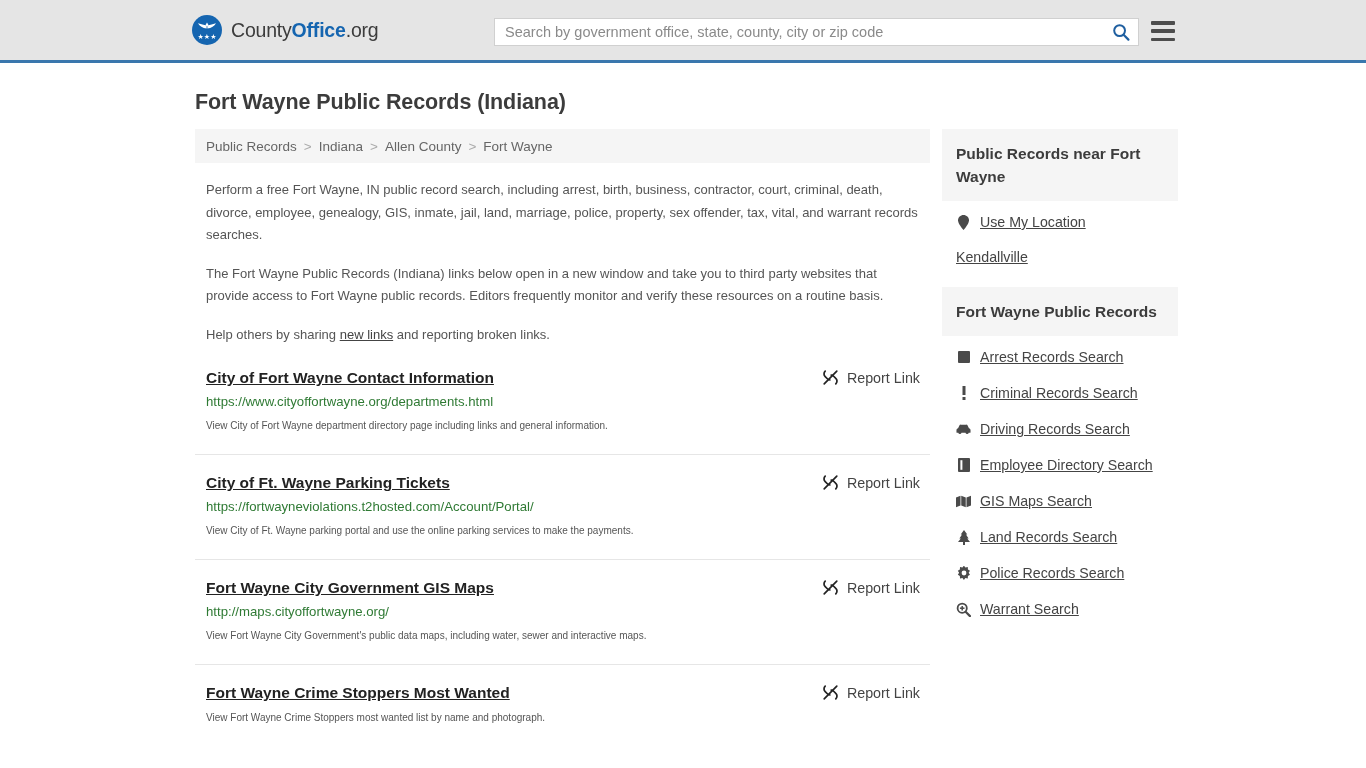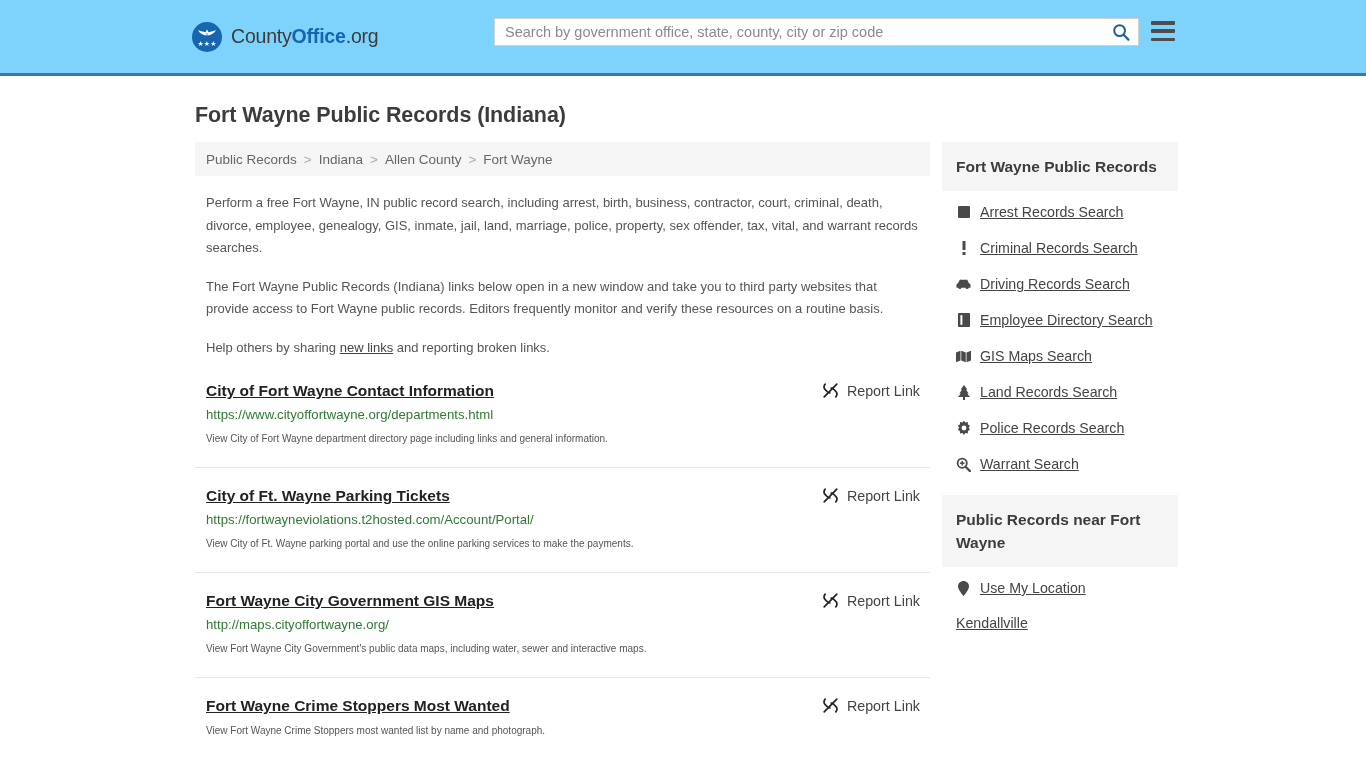--- a/index.html
+++ b/index.html
@@ -6,22 +6,22 @@
   html, body {
     width: 1366px;
     height: 768px;
     overflow: hidden;
     background: #ffffff;
     font-family: "Liberation Sans", sans-serif;
   }
 
   
   .site-header {
-    height: 76px;
-    background: #7dd3fc;
+    height: 63px;
+    background: #e5e5e5;
     border-bottom: 3px solid #3a77ad;
     display: flex;
     align-items: center;
     position: relative;
   }
   .brand {
     display: flex;
     align-items: center;
     margin-left: 192px;
     text-decoration: none;
@@ -373,108 +373,108 @@
                 </span>
               </div>
               <div class="result-desc">View Fort Wayne Crime Stoppers most wanted list by name and photograph.</div>
             </div>
           </div>
       </div>
 
       <div class="side-col">
 
         <div class="card">
-          <div class="card-head">Fort Wayne Public Records</div>
-          <div class="card-body">
-              <div class="side-link">
-                <span class="side-icon">
-                  <svg width="12" height="12" viewBox="0 0 12 12">
-                    <rect x="0" y="0" width="12" height="12" rx="1" fill="#4a4a4a"></rect>
-                  </svg>
-                </span>
-                <span class="lbl">Arrest Records Search</span>
-              </div>
-              <div class="side-link">
-                <span class="side-icon">
-                  <svg width="6" height="14" viewBox="0 0 6 14">
-                    <rect x="1.5" y="0" width="3" height="9" fill="#4a4a4a"></rect>
-                    <rect x="1.5" y="11" width="3" height="3" fill="#4a4a4a"></rect>
-                  </svg>
-                </span>
-                <span class="lbl">Criminal Records Search</span>
-              </div>
-              <div class="side-link">
-                <span class="side-icon">
-                  <svg width="16" height="11" viewBox="0 0 16 11">
-                    <path d="M2.2 4.2L3.6 1.2A1.6 1.6 0 0 1 5.1 0.3h5.8a1.6 1.6 0 0 1 1.5 0.9l1.4 3c1 0.2 1.7 1 1.7 2v2.1c0 .4-.3.7-.7.7h-1.2a1.8 1.8 0 0 1-3.5 0H5.9a1.8 1.8 0 0 1-3.5 0H1.2A.7.7 0 0 1 .5 8.3V6.2c0-1 .7-1.8 1.7-2z" fill="#4a4a4a"></path>
-                  </svg>
-                </span>
-                <span class="lbl">Driving Records Search</span>
-              </div>
-              <div class="side-link">
-                <span class="side-icon">
-                  <svg width="12" height="14" viewBox="0 0 12 14">
-                    <rect x="0" y="0" width="12" height="14" rx="1" fill="#4a4a4a"></rect>
-                    <rect x="2.4" y="2.2" width="2" height="9.6" fill="#ffffff"></rect>
-                  </svg>
-                </span>
-                <span class="lbl">Employee Directory Search</span>
-              </div>
-              <div class="side-link">
-                <span class="side-icon">
-                  <svg width="16" height="13" viewBox="0 0 16 13">
-                    <path d="M0 2.2 4.8 0.3v10.5L0 12.7z" fill="#4a4a4a"></path>
-                    <path d="M5.6 0.3 10.4 2.2v10.5L5.6 10.8z" fill="#4a4a4a"></path>
-                    <path d="M11.2 2.2 16 0.3v10.5l-4.8 1.9z" fill="#4a4a4a"></path>
-                  </svg>
-                </span>
-                <span class="lbl">GIS Maps Search</span>
-              </div>
-              <div class="side-link">
-                <span class="side-icon">
-                  <svg width="12" height="15" viewBox="0 0 12 15">
-                    <path d="M6 0 9.3 4.6H8L10.6 8.4H9.2L12 12H7v3H5v-3H0l2.8-3.6H1.4L4 4.6H2.7z" fill="#4a4a4a"></path>
-                  </svg>
-                </span>
-                <span class="lbl">Land Records Search</span>
-              </div>
-              <div class="side-link">
-                <span class="side-icon">
-                  <svg width="14" height="14" viewBox="0 0 14 14">
-                    <path d="M7 0 8.6 2.1 11.2 1.6 11.4 4.2 13.6 5.6 12.2 7.8 13.6 10 11.4 11.4 11.2 14 8.6 13.5 7 15.6 5.4 13.5 2.8 14 2.6 11.4 .4 10 1.8 7.8 .4 5.6 2.6 4.2 2.8 1.6 5.4 2.1z" fill="#4a4a4a" transform="scale(0.92) translate(0.5,-0.4)"></path>
-                    <circle cx="7" cy="7" r="2.4" fill="#ffffff"></circle>
-                  </svg>
-                </span>
-                <span class="lbl">Police Records Search</span>
-              </div>
-              <div class="side-link">
-                <span class="side-icon">
-                  <svg width="15" height="15" viewBox="0 0 15 15">
-                    <circle cx="6.2" cy="6.2" r="4.6" fill="none" stroke="#4a4a4a" stroke-width="1.8"></circle>
-                    <line x1="3.9" y1="6.2" x2="8.5" y2="6.2" stroke="#4a4a4a" stroke-width="1.5"></line>
-                    <line x1="6.2" y1="3.9" x2="6.2" y2="8.5" stroke="#4a4a4a" stroke-width="1.5"></line>
-                    <line x1="9.6" y1="9.8" x2="14" y2="14.1" stroke="#4a4a4a" stroke-width="2.2" stroke-linecap="round"></line>
-                  </svg>
-                </span>
-                <span class="lbl">Warrant Search</span>
-              </div>
-            </div>
-        </div>
-
-        <div class="card">
           <div class="card-head">Public Records near Fort Wayne</div>
           <div class="card-body">
             <div class="side-link">
               <span class="side-icon">
                 <svg width="11" height="15" viewBox="0 0 11 15">
                     <path d="M5.5 0C2.5 0 0 2.4 0 5.3c0 3.9 5.5 9.7 5.5 9.7S11 9.2 11 5.3C11 2.4 8.5 0 5.5 0z" fill="#4a4a4a"></path>
                   </svg>
               </span>
               <span class="lbl">Use My Location</span>
             </div>
             <a class="plain-link" href="#">Kendallville</a>
           </div>
         </div>
 
+        <div class="card">
+          <div class="card-head">Fort Wayne Public Records</div>
+          <div class="card-body">
+              <div class="side-link">
+                <span class="side-icon">
+                  <svg width="12" height="12" viewBox="0 0 12 12">
+                    <rect x="0" y="0" width="12" height="12" rx="1" fill="#4a4a4a"></rect>
+                  </svg>
+                </span>
+                <span class="lbl">Arrest Records Search</span>
+              </div>
+              <div class="side-link">
+                <span class="side-icon">
+                  <svg width="6" height="14" viewBox="0 0 6 14">
+                    <rect x="1.5" y="0" width="3" height="9" fill="#4a4a4a"></rect>
+                    <rect x="1.5" y="11" width="3" height="3" fill="#4a4a4a"></rect>
+                  </svg>
+                </span>
+                <span class="lbl">Criminal Records Search</span>
+              </div>
+              <div class="side-link">
+                <span class="side-icon">
+                  <svg width="16" height="11" viewBox="0 0 16 11">
+                    <path d="M2.2 4.2L3.6 1.2A1.6 1.6 0 0 1 5.1 0.3h5.8a1.6 1.6 0 0 1 1.5 0.9l1.4 3c1 0.2 1.7 1 1.7 2v2.1c0 .4-.3.7-.7.7h-1.2a1.8 1.8 0 0 1-3.5 0H5.9a1.8 1.8 0 0 1-3.5 0H1.2A.7.7 0 0 1 .5 8.3V6.2c0-1 .7-1.8 1.7-2z" fill="#4a4a4a"></path>
+                  </svg>
+                </span>
+                <span class="lbl">Driving Records Search</span>
+              </div>
+              <div class="side-link">
+                <span class="side-icon">
+                  <svg width="12" height="14" viewBox="0 0 12 14">
+                    <rect x="0" y="0" width="12" height="14" rx="1" fill="#4a4a4a"></rect>
+                    <rect x="2.4" y="2.2" width="2" height="9.6" fill="#ffffff"></rect>
+                  </svg>
+                </span>
+                <span class="lbl">Employee Directory Search</span>
+              </div>
+              <div class="side-link">
+                <span class="side-icon">
+                  <svg width="16" height="13" viewBox="0 0 16 13">
+                    <path d="M0 2.2 4.8 0.3v10.5L0 12.7z" fill="#4a4a4a"></path>
+                    <path d="M5.6 0.3 10.4 2.2v10.5L5.6 10.8z" fill="#4a4a4a"></path>
+                    <path d="M11.2 2.2 16 0.3v10.5l-4.8 1.9z" fill="#4a4a4a"></path>
+                  </svg>
+                </span>
+                <span class="lbl">GIS Maps Search</span>
+              </div>
+              <div class="side-link">
+                <span class="side-icon">
+                  <svg width="12" height="15" viewBox="0 0 12 15">
+                    <path d="M6 0 9.3 4.6H8L10.6 8.4H9.2L12 12H7v3H5v-3H0l2.8-3.6H1.4L4 4.6H2.7z" fill="#4a4a4a"></path>
+                  </svg>
+                </span>
+                <span class="lbl">Land Records Search</span>
+              </div>
+              <div class="side-link">
+                <span class="side-icon">
+                  <svg width="14" height="14" viewBox="0 0 14 14">
+                    <path d="M7 0 8.6 2.1 11.2 1.6 11.4 4.2 13.6 5.6 12.2 7.8 13.6 10 11.4 11.4 11.2 14 8.6 13.5 7 15.6 5.4 13.5 2.8 14 2.6 11.4 .4 10 1.8 7.8 .4 5.6 2.6 4.2 2.8 1.6 5.4 2.1z" fill="#4a4a4a" transform="scale(0.92) translate(0.5,-0.4)"></path>
+                    <circle cx="7" cy="7" r="2.4" fill="#ffffff"></circle>
+                  </svg>
+                </span>
+                <span class="lbl">Police Records Search</span>
+              </div>
+              <div class="side-link">
+                <span class="side-icon">
+                  <svg width="15" height="15" viewBox="0 0 15 15">
+                    <circle cx="6.2" cy="6.2" r="4.6" fill="none" stroke="#4a4a4a" stroke-width="1.8"></circle>
+                    <line x1="3.9" y1="6.2" x2="8.5" y2="6.2" stroke="#4a4a4a" stroke-width="1.5"></line>
+                    <line x1="6.2" y1="3.9" x2="6.2" y2="8.5" stroke="#4a4a4a" stroke-width="1.5"></line>
+                    <line x1="9.6" y1="9.8" x2="14" y2="14.1" stroke="#4a4a4a" stroke-width="2.2" stroke-linecap="round"></line>
+                  </svg>
+                </span>
+                <span class="lbl">Warrant Search</span>
+              </div>
+            </div>
+        </div>
+
       </div>
     </div>
   </div>
 </div>
 
 </body></html>

